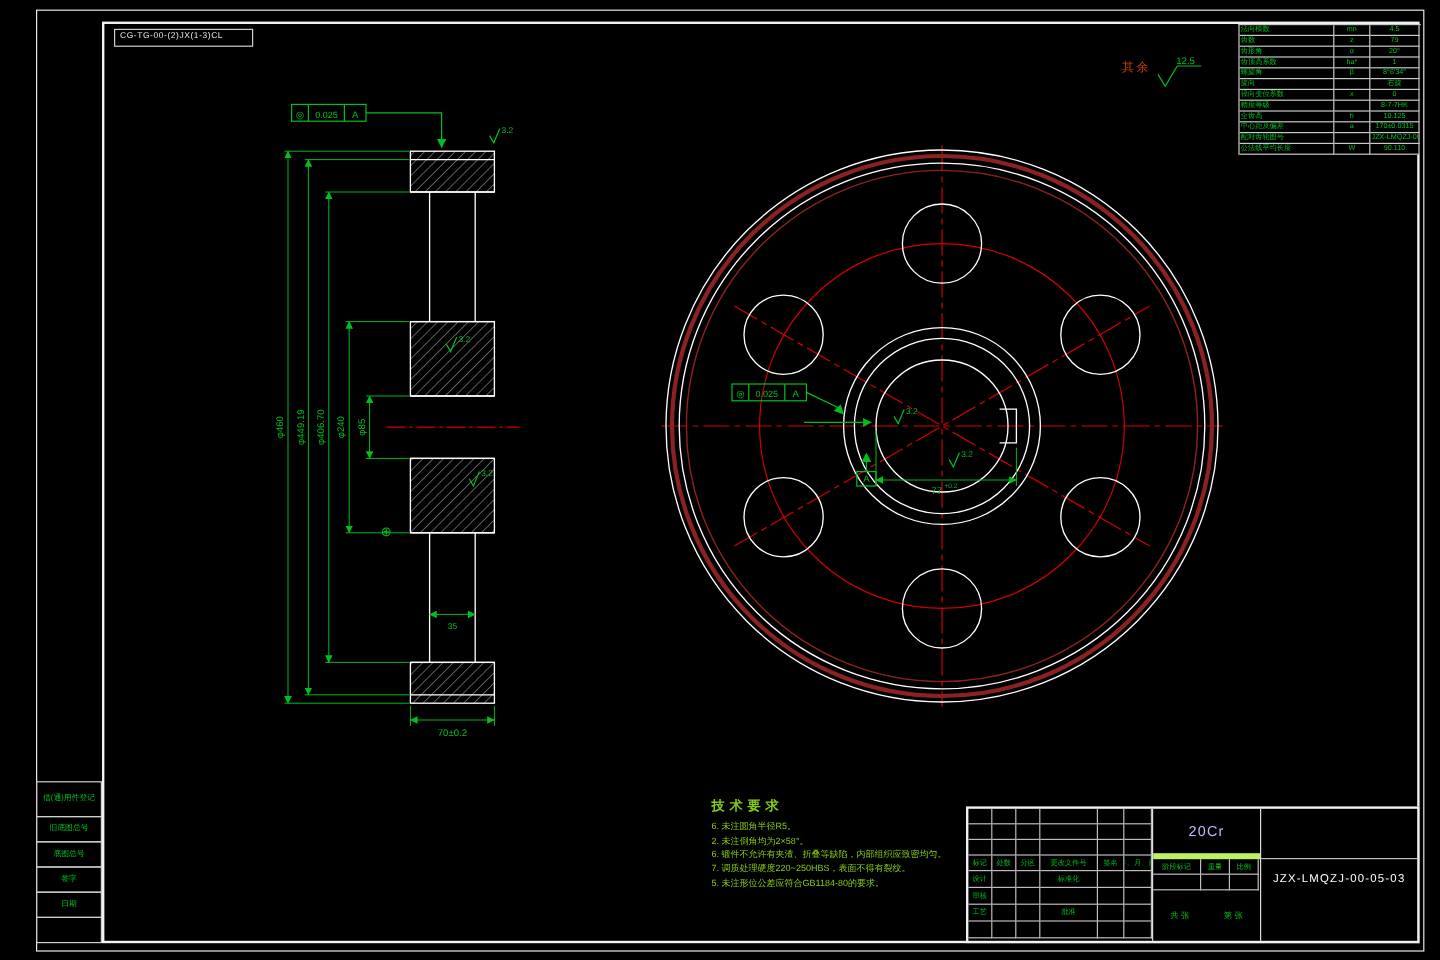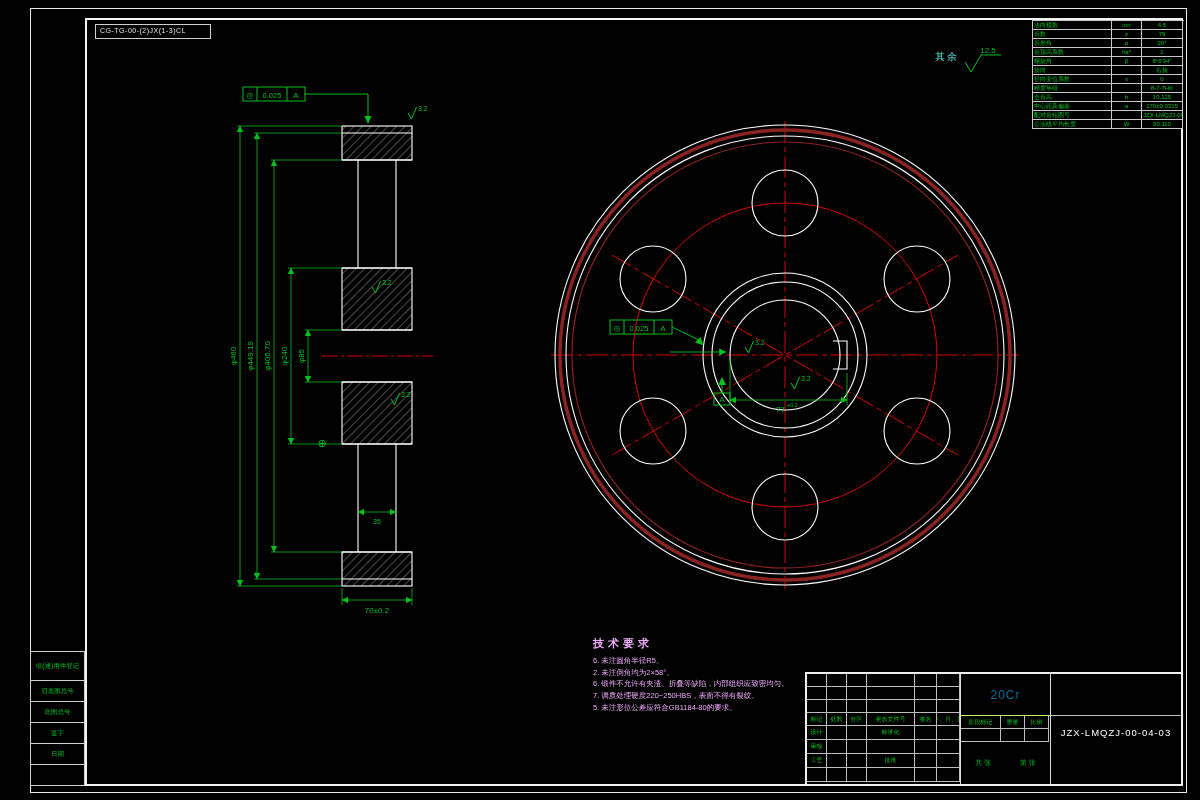--- a/index.html
+++ b/index.html
@@ -5,33 +5,33 @@
   *{box-sizing:border-box;margin:0;padding:0}
   body{width:1200px;height:800px;background:#000;overflow:hidden;font-family:"Liberation Sans",sans-serif}
   .stage{position:relative;width:1200px;height:800px;background:#000}
   .abs{position:absolute}
   .outer-frame{left:30px;top:8px;width:1157px;height:785px;border:1px solid #e8e8e8}
   .inner-frame{left:85px;top:18px;width:1098px;height:768px;border:2px solid #f2f2f2}
   .ref-box{left:95px;top:24px;width:116px;height:15px;border:1px solid #cfcfcf;color:#e8e8e8;font-size:7px;line-height:12px;padding-left:4px;letter-spacing:.5px;white-space:nowrap;overflow:hidden}
   .ptable{left:1032px;top:20px;width:152px;display:grid;grid-template-columns:79px 30px 41px;border-top:1px solid #c8c8c8;border-left:1px solid #c8c8c8;background:#000}
   .pc{border-right:1px solid #c8c8c8;border-bottom:1px solid #c8c8c8;height:9px;font-size:6px;line-height:8px;color:#00c020;overflow:hidden;white-space:nowrap;padding:0 1px}
   .pc.v{text-align:center}
-  .surface-note{left:935px;top:44px;display:flex;align-items:flex-start;gap:3px;color:#5eead4}
+  .surface-note{left:935px;top:44px;display:flex;align-items:flex-start;gap:3px;color:#c2410c}
   .sn-label{font-size:10px;line-height:26px;letter-spacing:2px}
-  .tech{left:593px;top:636px;width:250px;color:#f0abfc}
+  .tech{left:593px;top:664px;width:250px;color:#84cc16}
   .tech-title{font-size:11px;letter-spacing:4px;margin-bottom:4px;font-weight:bold}
   .tech-item{font-size:7.5px;line-height:1.55;white-space:nowrap}
   .tblock{left:805px;top:672px;width:378px;height:114px;border:2px solid #f0f0f0;background:#000}
   .tb-left{left:0;top:0;width:153px;height:110px}
   .ga,.gb{display:grid;grid-template-columns:20px 20px 20px 48px 22px 23px}
   .ga{grid-auto-rows:13px}
   .gb{grid-auto-rows:14px}
   .tc{border-right:1px solid #bdbdbd;border-bottom:1px solid #bdbdbd;font-size:6px;color:#00c020;display:flex;align-items:center;justify-content:center;overflow:hidden;white-space:nowrap}
   .tb-mid{left:153px;top:0;width:90px;height:110px;border-left:1px solid #dcdcdc}
-  .mat{height:42px;border-bottom:1px solid #bef264;color:#0369a1;font-size:12px;display:flex;align-items:center;justify-content:center;letter-spacing:1px}
+  .mat{height:42px;border-bottom:5px solid #bef264;color:#c4b5fd;font-size:12px;display:flex;align-items:center;justify-content:center;letter-spacing:1px}
   .gm{display:grid;grid-template-columns:40px 24px 24px;grid-auto-rows:13px}
   .sheet{height:41px;display:flex;align-items:center;justify-content:space-around;color:#00c020;font-size:7px}
   .tb-right{left:243px;top:0;width:131px;height:110px;border-left:1px solid #dcdcdc}
   .logo{height:42px;border-bottom:1px solid #bdbdbd}
   .pname{height:34px;border-bottom:1px solid #bdbdbd;color:#fff;font-size:12px;display:flex;align-items:center;justify-content:center;letter-spacing:2px}
   .pnum{height:32px;color:#fff;font-size:9.5px;display:flex;align-items:center;justify-content:center;letter-spacing:1px}
   .mblock{left:30px;top:652px;width:55px}
   .mb{border:1px solid #cfcfcf;margin-top:-1px;display:flex;align-items:center;justify-content:center;text-align:center;color:#00c020;font-size:6.5px;line-height:1.2;padding:1px 2px}
 </style>
 </head>
@@ -326,21 +326,21 @@
           <div class="tc"></div>
       </div>
       <div class="sheet">
         <span>共  张</span>
         <span>第  张</span>
       </div>
     </div>
 
     <div class="abs tb-right">
       <div class="logo"></div>
-      <div class="pnum">JZX-LMQZJ-00-04-03</div>
+      <div class="pnum">JZX-LMQZJ-00-05-03</div>
     </div>
   </div>
 
   <div class="abs mblock">
     <div class="mb" style="height:30px">借(通)用件登记</div>
     <div class="mb" style="height:22px">旧底图总号</div>
     <div class="mb" style="height:22px">底图总号</div>
     <div class="mb" style="height:22px">签字</div>
     <div class="mb" style="height:22px">日期</div>
     <div class="mb" style="height:22px"></div>

